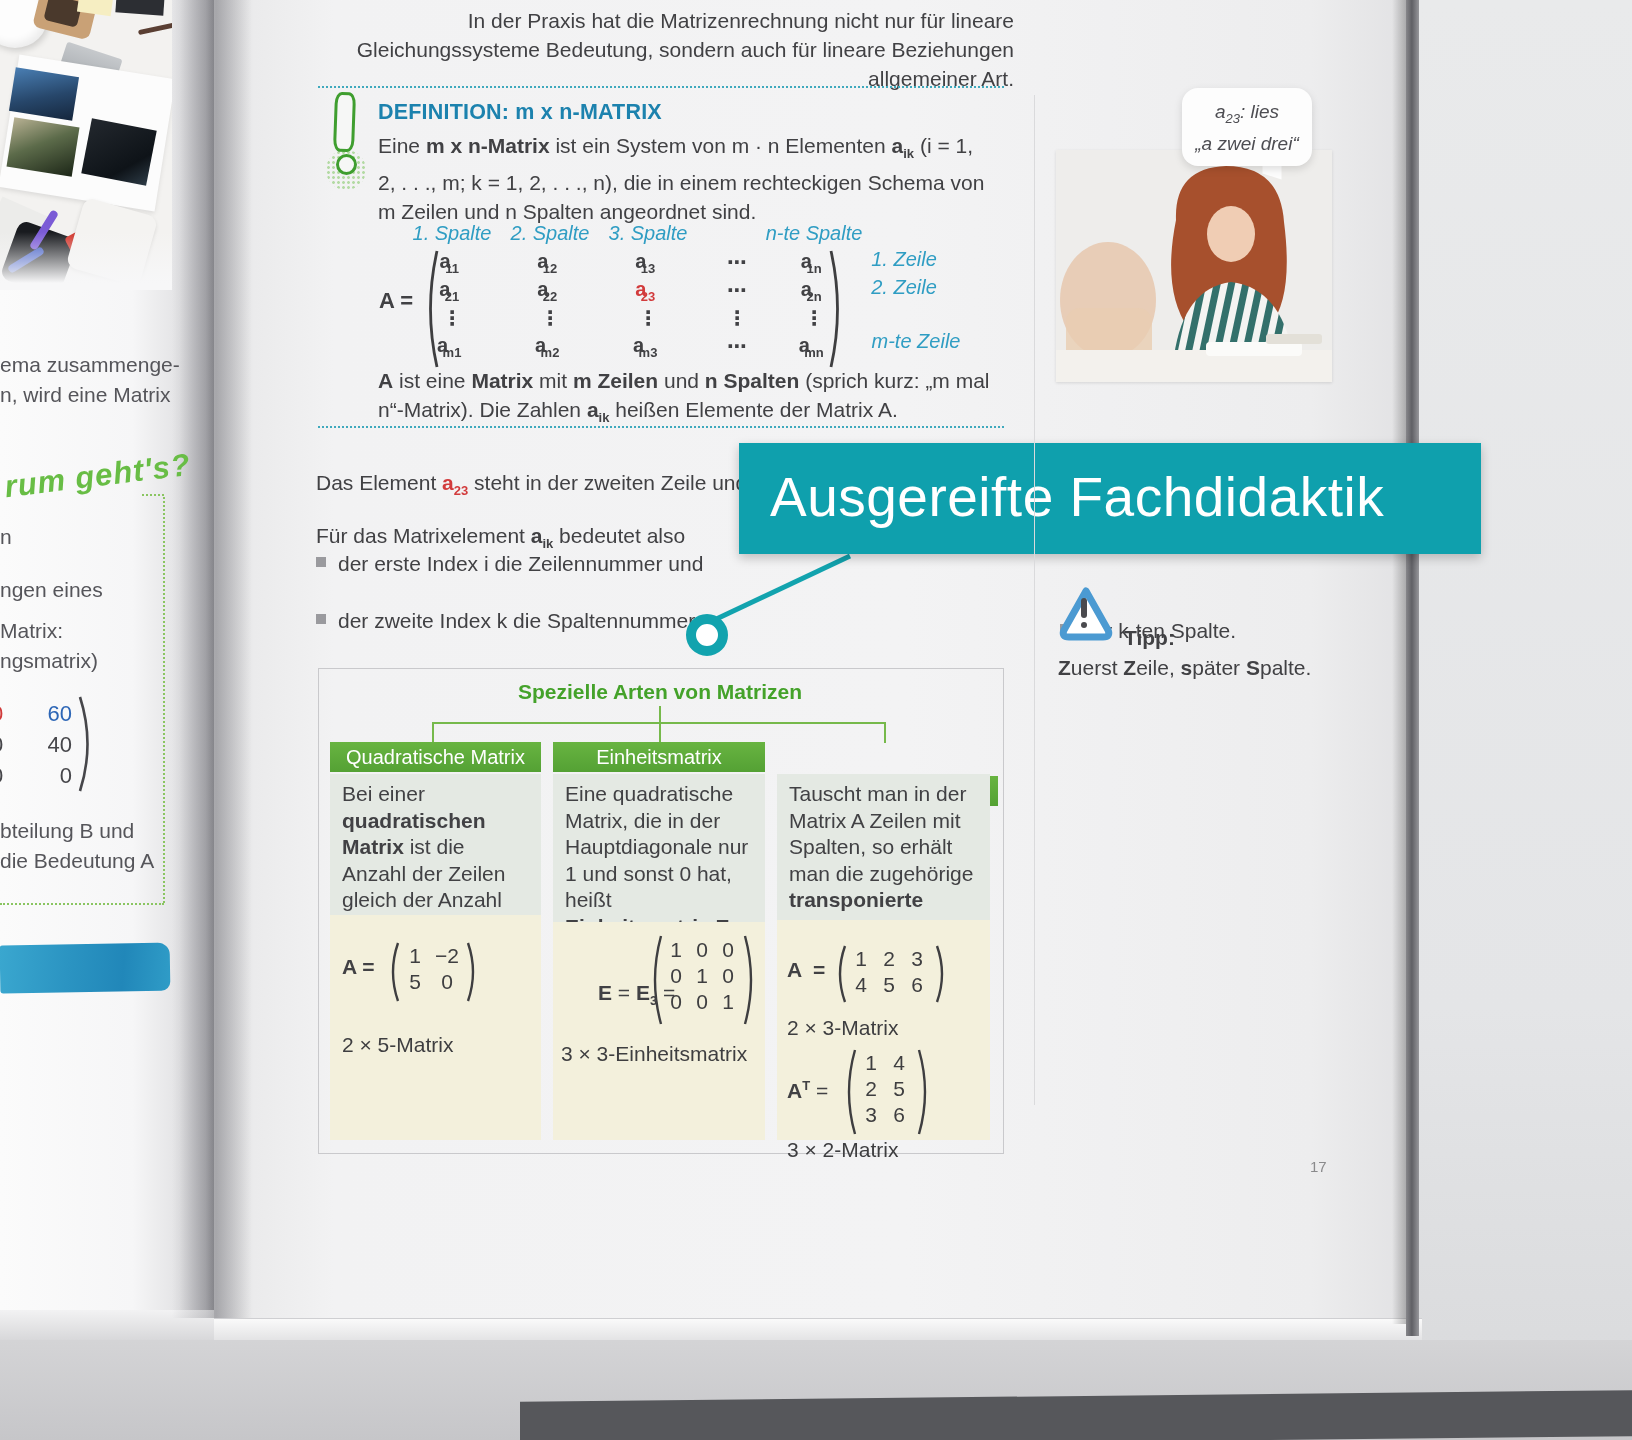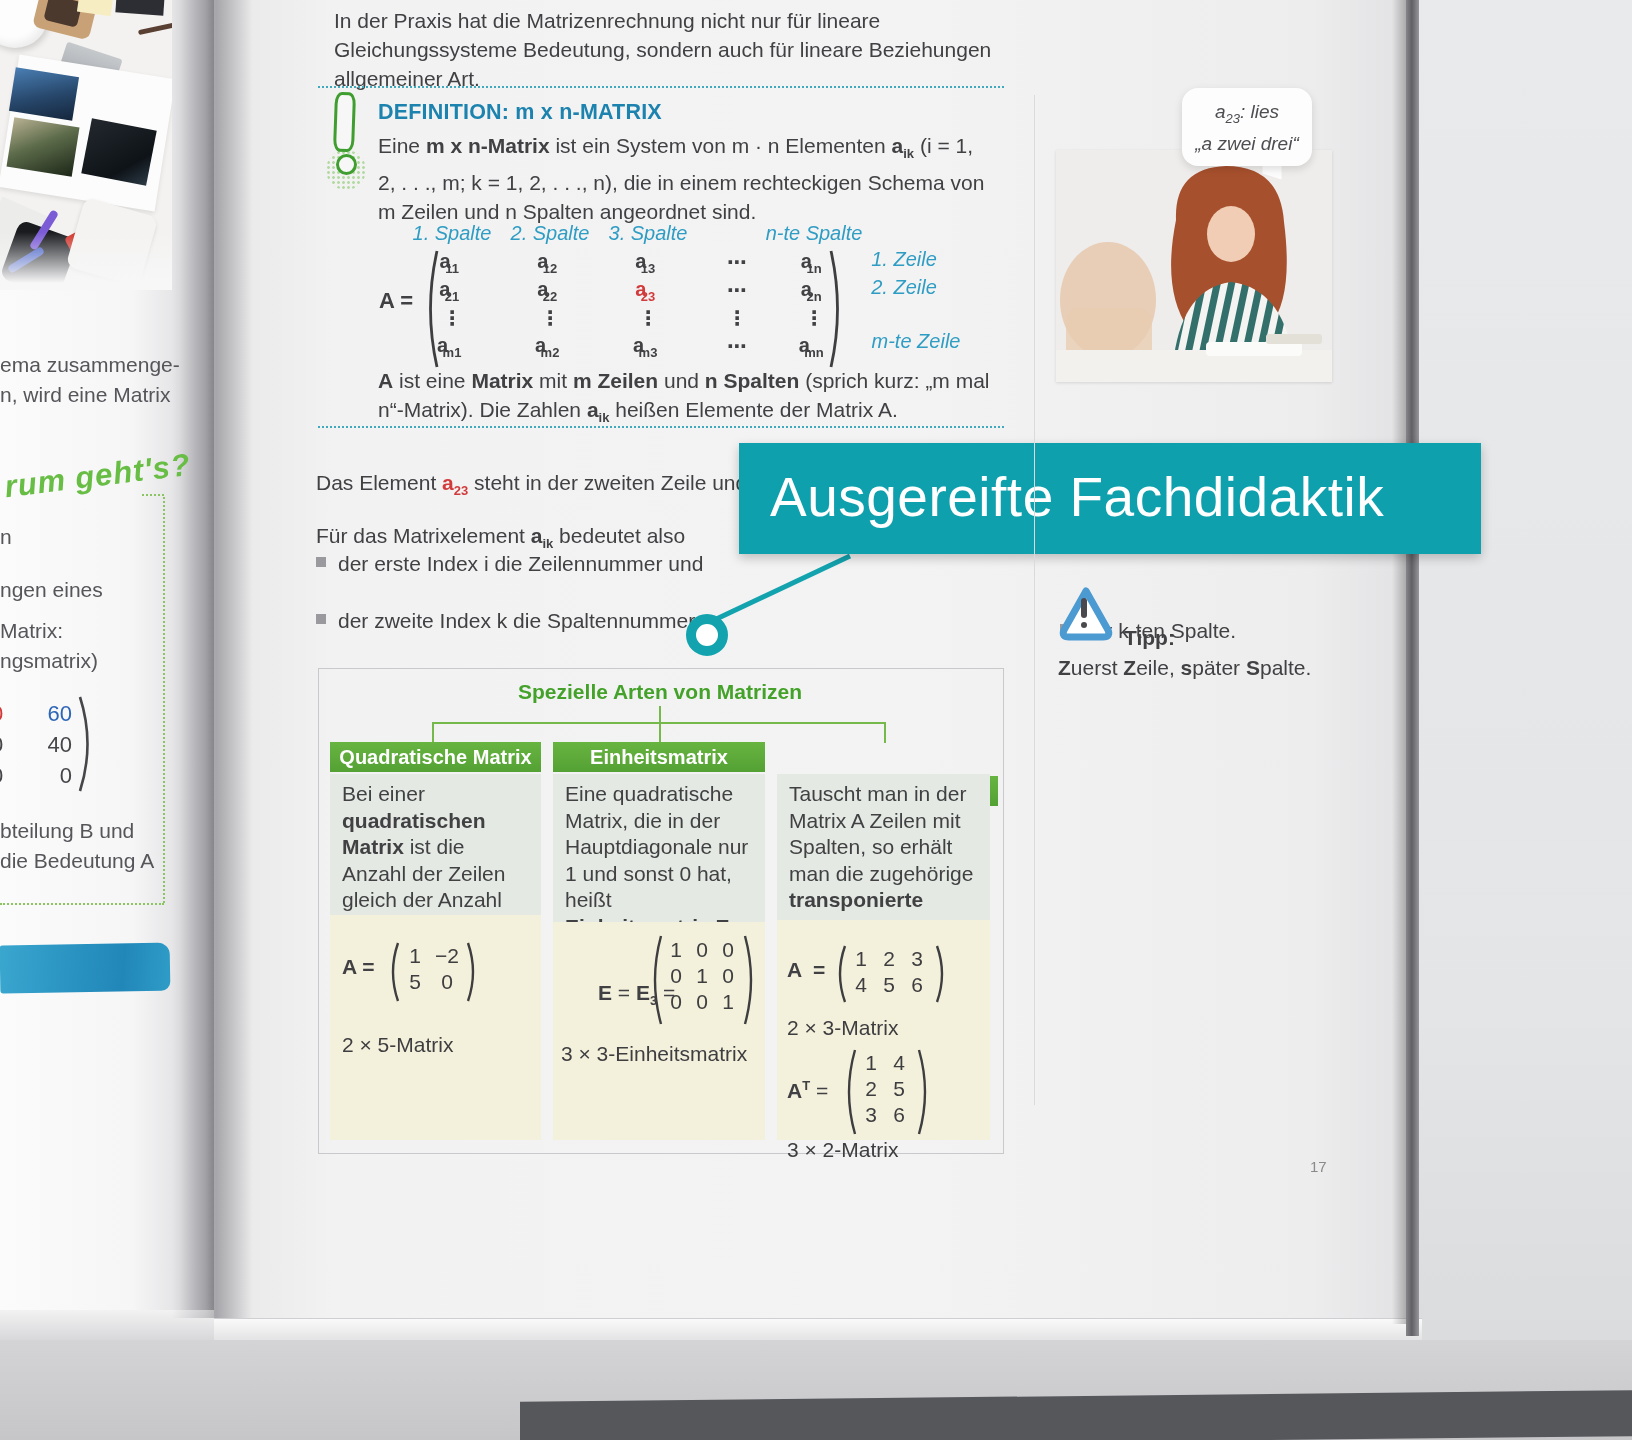--- a/index.html
+++ b/index.html
@@ -103,21 +103,21 @@
   .bubble .line{font-style:italic;font-size:19px;color:#4d4d52;line-height:25px;}
   .photo{left:1056px;top:150px;width:276px;height:232px;overflow:hidden;
     background:linear-gradient(180deg,#f1f0ee 0%,#e9e7e3 55%,#dbd8d2 100%);box-shadow:0 1px 3px rgba(0,0,0,.12);}
   .tip-label{font-size:21px;font-weight:bold;color:#414144;}
   .pagenum{font-size:15px;color:#8a8a8c;}
 
   
   .sbox{left:318px;top:668px;width:684px;height:484px;border:1.5px solid #c9c9cc;}
   .sbox-title{left:318px;top:680px;width:684px;text-align:center;font-size:21px;font-weight:bold;color:#44a22a;}
   .gline{background:#76b94b;}
-  .card-h{height:30px;line-height:30px;text-align:center;color:#fff;font-weight:bold;font-size:20px;
+  .card-h{height:30px;line-height:30px;text-align:center;color:#fff;font-weight:normal;font-size:20px;
     background:linear-gradient(#68b441,#54a134);}
   .card-b{background:#e4e9e3;box-sizing:border-box;padding:7px 10px 0 12px;font-size:21px;line-height:26.5px;}
   .card-c{background:#f3f0dc;}
   .smxrow{display:flex;}
   .smxcell{text-align:center;font-size:21px;line-height:26px;color:#3e3e40;}
   .cap{font-size:21px;color:#3e3e40;white-space:nowrap;}
 
   
   .tri-excl{position:absolute;left:23px;top:14px;width:6px;height:20px;background:#4a4a4e;border-radius:3px;}
   .tri-dot{position:absolute;left:23px;top:38px;width:6px;height:6px;background:#4a4a4e;border-radius:50%;}
@@ -179,21 +179,21 @@
     <div class="lnum" style="line-height:31px;">40</div>
     <div class="lnum" style="line-height:31px;">0</div>
   </div>
   <svg class="abs" style="left:76px;top:694px;" width="20" height="100">
     <path d="M4 3 Q19 50 4 97" fill="none" stroke="#46464a" stroke-width="2.6"></path>
   </svg>
   <div class="abs lfrag" style="left:0;top:816px;">bteilung B und</div>
   <div class="abs lfrag" style="left:0;top:846px;">die Bedeutung A</div>
   <div class="abs brush"></div>
 
-  <div class="abs txt" style="left:334px;top:6px;width:706px;">In der Praxis hat die Matrizenrechnung nicht nur für lineare Gleichungssysteme Bedeutung, sondern auch für lineare Beziehungen allgemeiner Art.</div>
+  <div class="abs txt" style="left:308px;top:6px;width:706px;text-align:right;">In der Praxis hat die Matrizenrechnung nicht nur für lineare Gleichungssysteme Bedeutung, sondern auch für lineare Beziehungen allgemeiner Art.</div>
 
   <div class="abs dotted-line" style="left:318px;top:86px;width:686px;"></div>
 
   <div class="abs excl-halo"></div>
   <div class="abs excl-bar"></div>
   <div class="abs excl-dot"></div>
 
   <div class="abs def-title" style="left:378px;top:100px;">DEFINITION: m x n-MATRIX</div>
 
   <div class="abs txt" style="left:378px;top:131px;width:614px;">

